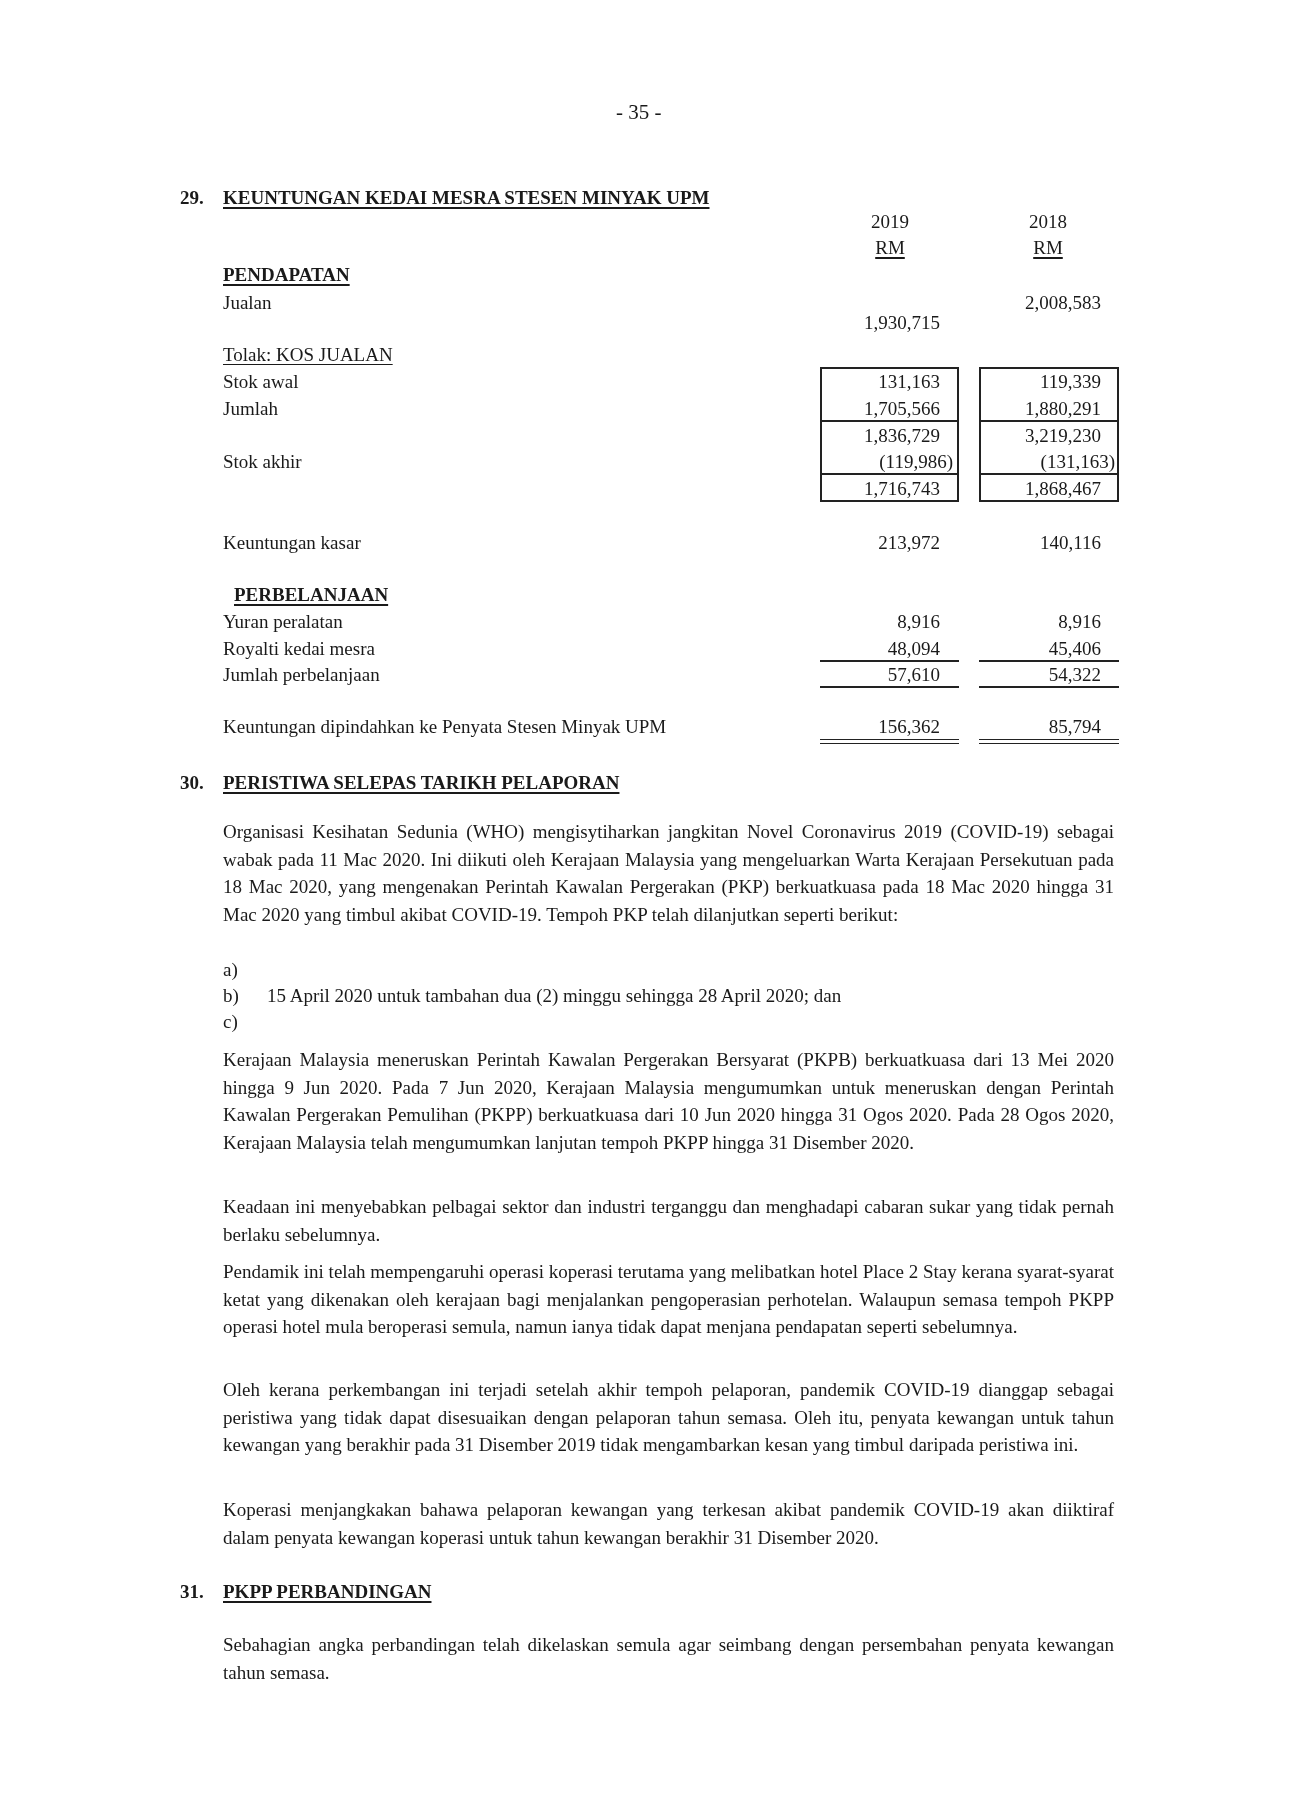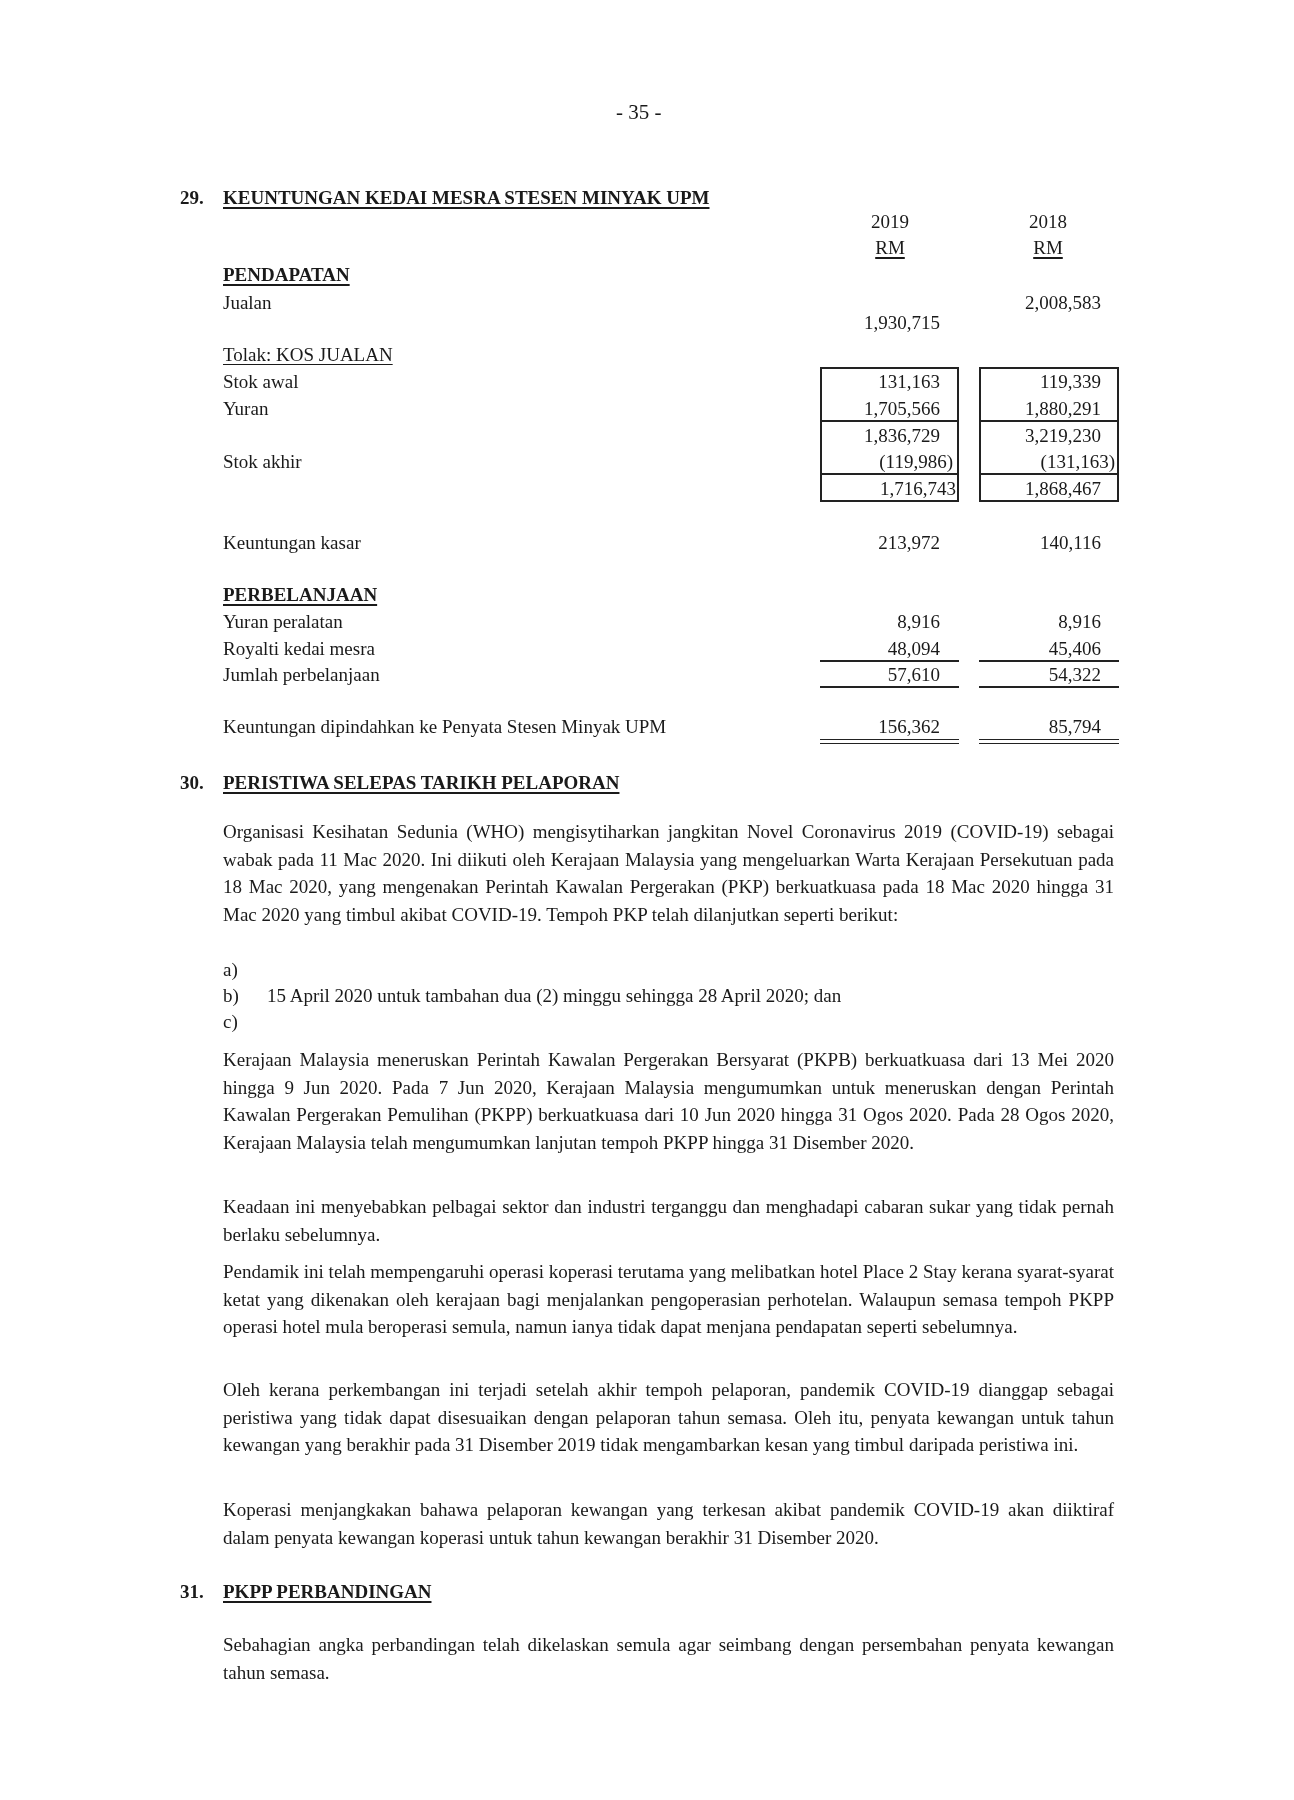--- a/index.html
+++ b/index.html
@@ -46,39 +46,39 @@
 <div class="box" style="left:979px;top:367px;width:140px;height:135px;"></div>
 <div class="hline" style="left:820px;width:139px;top:420px;"></div>
 <div class="hline" style="left:979px;width:140px;top:420px;"></div>
 <div class="hline" style="left:820px;width:139px;top:473px;"></div>
 <div class="hline" style="left:979px;width:140px;top:473px;"></div>
 
 <div class="abs t" style="left:223px;top:372px;">Stok awal</div>
 <div class="num c19" style="top:372px;">131,163</div>
 <div class="num c18" style="top:372px;">119,339</div>
 
-<div class="abs t" style="left:223px;top:399px;">Yuran</div>
+<div class="abs t" style="left:223px;top:399px;">Jumlah</div>
 <div class="num c19" style="top:399px;">1,705,566</div>
 <div class="num c18" style="top:399px;">1,880,291</div>
 
 <div class="num c19" style="top:426px;">1,836,729</div>
 <div class="num c18" style="top:426px;">3,219,230</div>
 
 <div class="abs t" style="left:223px;top:452px;">Stok akhir</div>
 <div class="num" style="left:820px;width:133px;top:452px;">(119,986)</div>
 <div class="num" style="left:979px;width:136px;top:452px;">(131,163)</div>
 
-<div class="num c19" style="top:479px;padding-left:16px;">1,716,743</div>
+<div class="num c19" style="top:479px;">1,716,743</div>
 <div class="num c18" style="top:479px;">1,868,467</div>
 
 <div class="abs t" style="left:223px;top:533px;">Keuntungan kasar</div>
 <div class="num c19" style="top:533px;">213,972</div>
 <div class="num c18" style="top:533px;">140,116</div>
 
-<div class="abs t b u" style="left:223px;top:585px;text-align:center;">PERBELANJAAN</div>
+<div class="abs t b u" style="left:234px;top:585px;text-align:center;">PERBELANJAAN</div>
 <div class="abs t" style="left:223px;top:612px;">Yuran peralatan</div>
 <div class="num c19" style="top:612px;">8,916</div>
 <div class="num c18" style="top:612px;">8,916</div>
 
 <div class="abs t" style="left:223px;top:639px;">Royalti kedai mesra</div>
 <div class="num c19" style="top:639px;">48,094</div>
 <div class="num c18" style="top:639px;">45,406</div>
 <div class="hline" style="left:820px;width:139px;top:660px;"></div>
 <div class="hline" style="left:979px;width:140px;top:660px;"></div>
 

